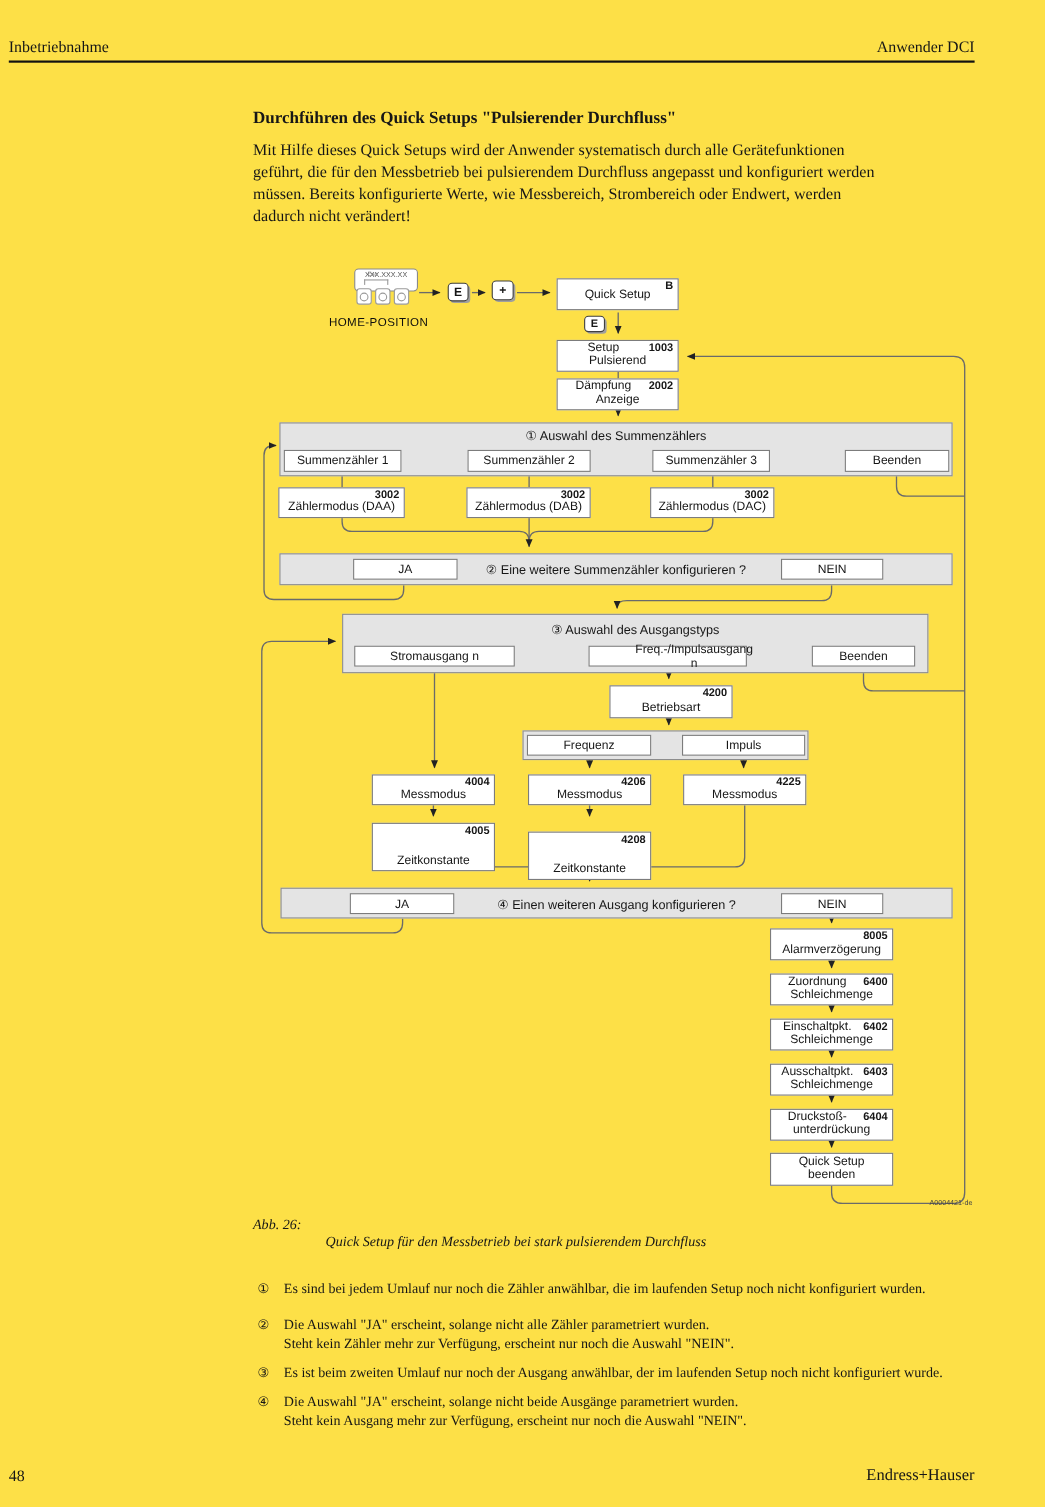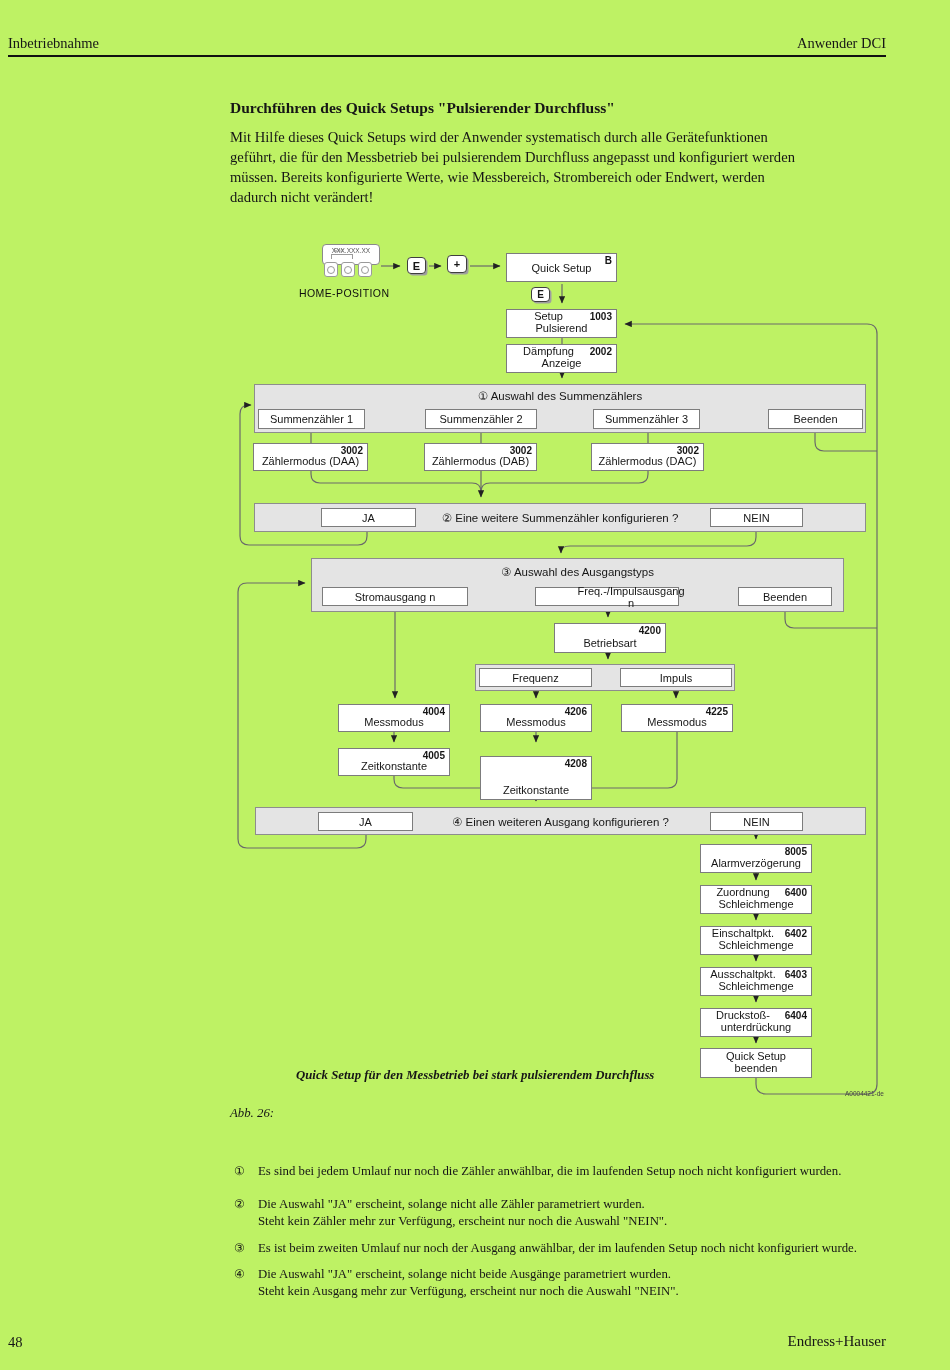--- a/index.html
+++ b/index.html
@@ -1,16 +1,16 @@
 <!DOCTYPE html>
 <html><head>
 <meta charset="utf-8">
 <style>
   html,body{margin:0;padding:0;background:#fff;}
-  .page{position:relative;width:950px;height:1370px;background:#bef264;overflow:hidden;
+  .page{position:relative;width:950px;height:1370px;background:#fde047;overflow:hidden;
         font-family:"Liberation Serif","DejaVu Serif",serif;color:#161616;}
   .abs{position:absolute;}
   
   .hdr{font-size:14.5px;}
   .rule{position:absolute;left:8px;width:878px;height:2px;background:#111;}
   
   .sec-title{font-size:15.5px;font-weight:bold;}
   .intro div{font-size:14.6px;line-height:20px;white-space:nowrap;}
   
   .fc{font-family:"Liberation Sans","DejaVu Sans",sans-serif;color:#0e0e0e;}
@@ -206,21 +206,21 @@
         <div class="l2">Messmodus</div>
       </div>
   </div>
   <div class="pbox" style="left:621px;top:704px;width:112px;height:28px;">
     <span class="numb">4225</span>
     <div class="lines">
         <div class="l2">Messmodus</div>
       </div>
   </div>
 
-  <div class="pbox" style="left:338px;top:748px;width:112px;height:28px;">
+  <div class="pbox" style="left:338px;top:748px;width:112px;height:44px;">
     <span class="numb">4005</span>
     <div class="lines">
         <div class="l2">Zeitkonstante</div>
       </div>
   </div>
   <div class="pbox" style="left:480px;top:756px;width:112px;height:44px;">
     <span class="numb">4208</span>
     <div class="lines">
         <div class="l2">Zeitkonstante</div>
       </div>
@@ -269,21 +269,21 @@
   <div class="pbox" style="left:700px;top:1048px;width:112px;height:30px;">
     <div class="lines">
       <div class="l1">Quick Setup</div>
       <div class="l2">beenden</div>
     </div>
   </div>
 
   <div class="abs wm" style="right:66px;top:1090px;">A0004421-de</div>
 
   <div class="abs caption" style="left:230px;top:1106px;">Abb. 26:</div>
-  <div class="abs caption" style="left:296px;top:1068px;font-weight:bold;">Quick Setup für den Messbetrieb bei stark pulsierendem Durchfluss</div>
+  <div class="abs caption" style="left:296px;top:1122px;">Quick Setup für den Messbetrieb bei stark pulsierendem Durchfluss</div>
 
   <div class="fnrow" style="left:234px;top:1163px;">
     <div class="fnmark">①</div>
     <div>Es sind bei jedem Umlauf nur noch die Zähler anwählbar, die im laufenden Setup noch nicht konfiguriert wurden.</div>
   </div>
   <div class="fnrow" style="left:234px;top:1196px;">
     <div class="fnmark">②</div>
     <div>
       <div>Die Auswahl "JA" erscheint, solange nicht alle Zähler parametriert wurden.</div>
       <div>Steht kein Zähler mehr zur Verfügung, erscheint nur noch die Auswahl "NEIN".</div>

